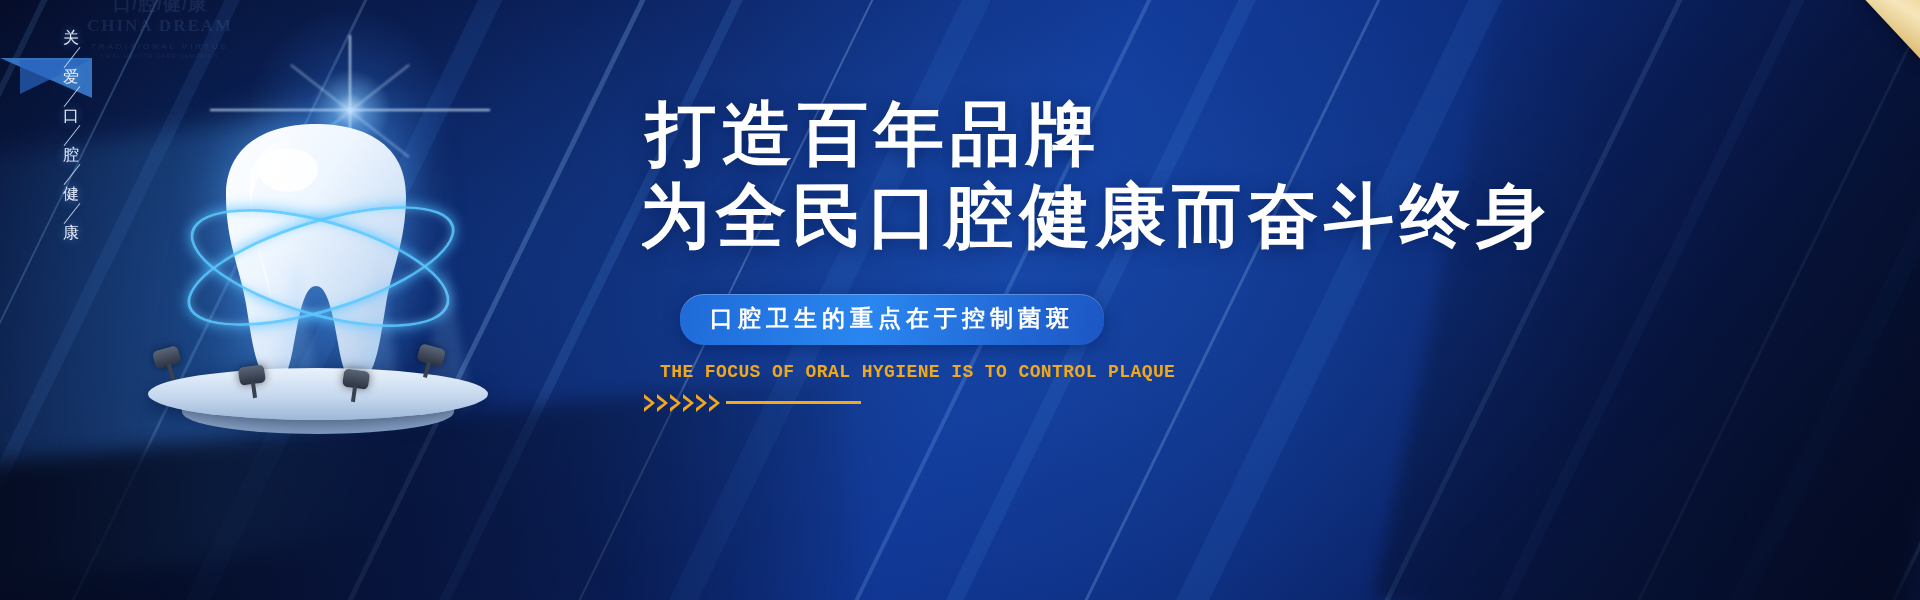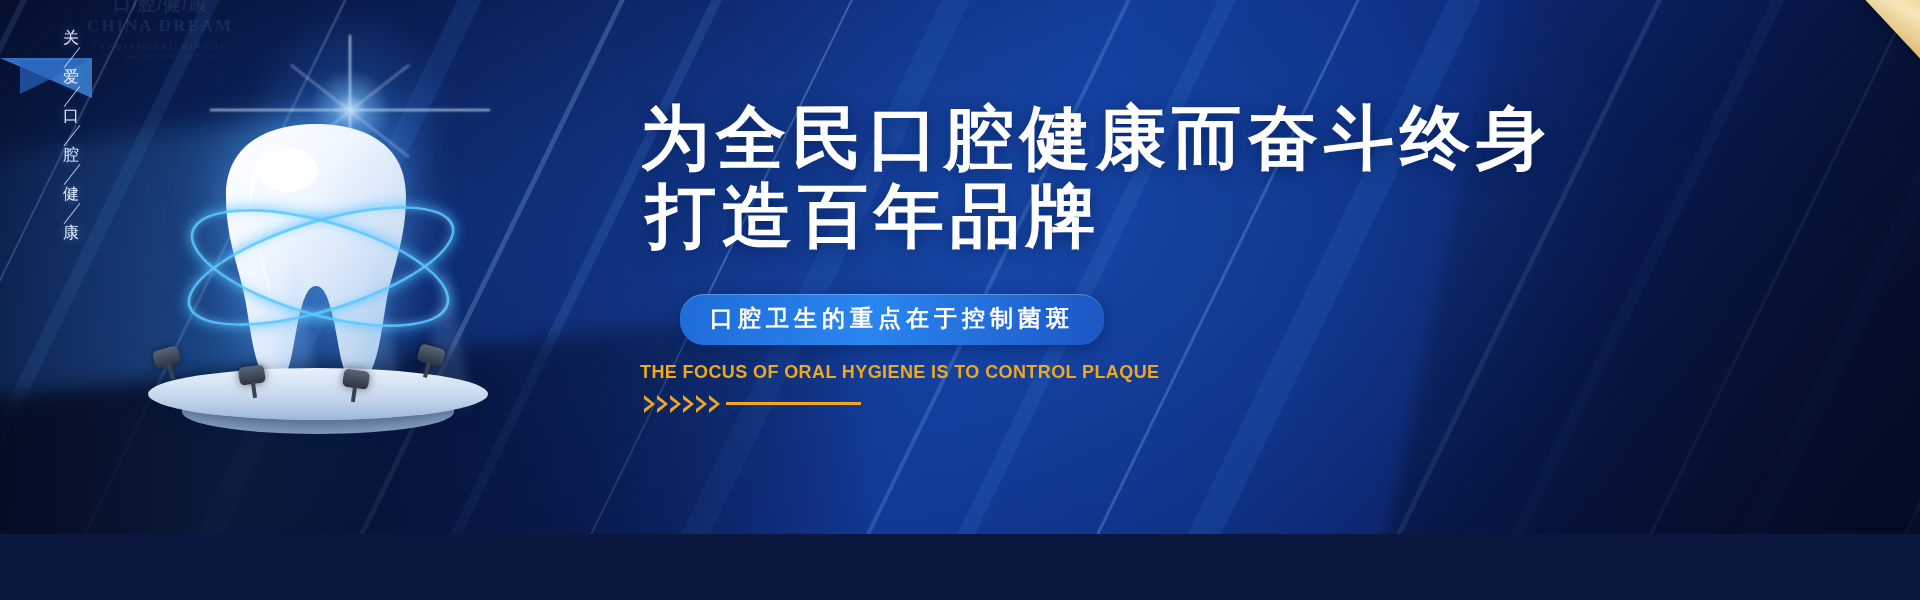--- a/index.html
+++ b/index.html
@@ -1,20 +1,20 @@
 <!DOCTYPE html>
 <html><head>
 <meta charset="utf-8">
 <style>
   * { margin:0; padding:0; box-sizing:border-box; }
   html,body { width:1920px; height:600px; overflow:hidden; background:#0a1840; }
   body { font-family:"Liberation Sans","DejaVu Sans",sans-serif; }
 
   .banner{
-    position:relative; width:1920px; height:534px; overflow:hidden;
+    position:relative; width:1920px; height:600px; overflow:hidden;
     background:
       radial-gradient(ellipse 900px 620px at 52% 40%, rgba(30,90,190,.55) 0%, rgba(12,40,110,0) 70%),
       radial-gradient(ellipse 700px 500px at 18% 45%, rgba(20,70,160,.45) 0%, rgba(8,25,75,0) 72%),
       linear-gradient(115deg,#050d2a 0%,#07133a 14%,#0b2060 34%,#0f3390 52%,#0d2d7e 66%,#0a1f5e 82%,#061030 100%);
   }
 
   
   .streaks{ position:absolute; inset:-20% -10%; pointer-events:none; }
   .streaks i{
     position:absolute; top:-30%; height:180%; transform:rotate(26deg);
@@ -121,22 +121,22 @@
 
   .pill{
     display:inline-block; margin-top:38px; margin-left:40px;
     padding:9px 30px 11px 30px; border-radius:24px;
     background:linear-gradient(100deg,#1f6bd8 0%,#2a86f0 45%,#1c56c4 100%);
     box-shadow:0 4px 16px rgba(0,30,90,.5), inset 0 1px 0 rgba(255,255,255,.25);
     color:#fff; font-size:23px; font-weight:bold; letter-spacing:5px; white-space:nowrap;
   }
 
   .eng{
-    margin-top:17px; margin-left:0;
-    font-family:Liberation Sans, sans-serif;
+    margin-top:17px; margin-left:20px;
+    font-family:Liberation Mono, monospace;
     font-size:18px; font-weight:bold; letter-spacing:.4px; color:#f0a81c;
     white-space:nowrap;
   }
   .para{
     margin-top:9px; margin-left:4px; color:#eef3fd; font-size:15px; line-height:1.75;
     letter-spacing:.2px;
   }
   .para div{ white-space:nowrap; }
 
   .chevrons{ margin-top:12px; margin-left:4px; display:flex; align-items:center; }
@@ -276,22 +276,22 @@
       <div class="head"></div>
         <div class="stem"></div>
     </div>
     <div class="lamp" style="left:296px;top:276px;transform:rotate(16deg);">
       <div class="head"></div>
         <div class="stem"></div>
     </div>
   </div>
 
   <div class="content">
+    <div class="h1 l1">打造百年品牌</div>
     <div class="h1 l2">为全民口腔健康而奋斗终身</div>
-    <div class="h1 l1">打造百年品牌</div>
 
     <div style="text-align:left;">
       <div class="pill">口腔卫生的重点在于控制菌斑</div>
     </div>
 
     <div class="eng">THE FOCUS OF ORAL HYGIENE IS TO CONTROL PLAQUE</div>
 
 
     <div class="chevrons" id="chevrons">
       <div class="chev" style="border-left-color: rgb(245, 169, 26);"></div>

